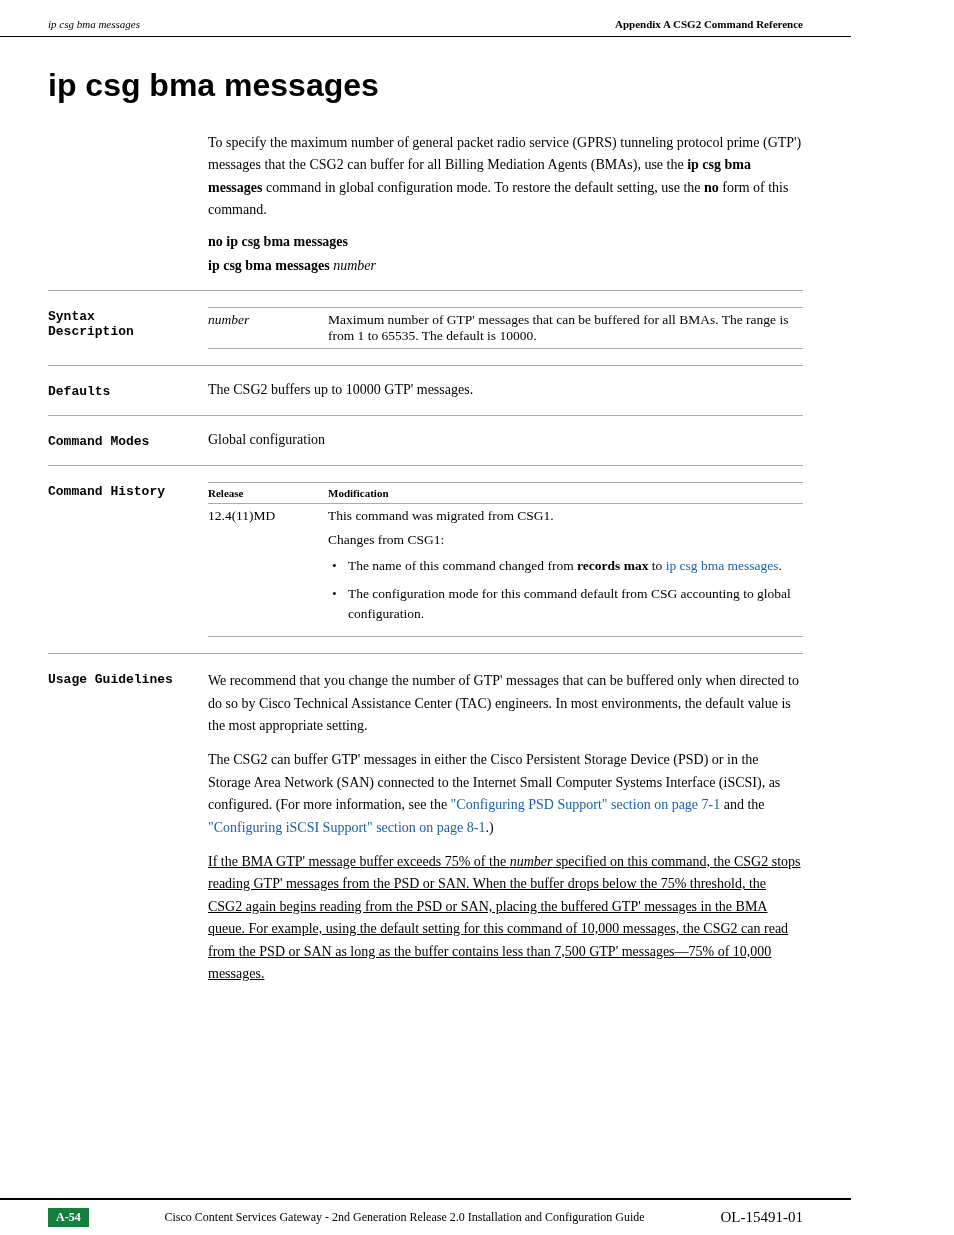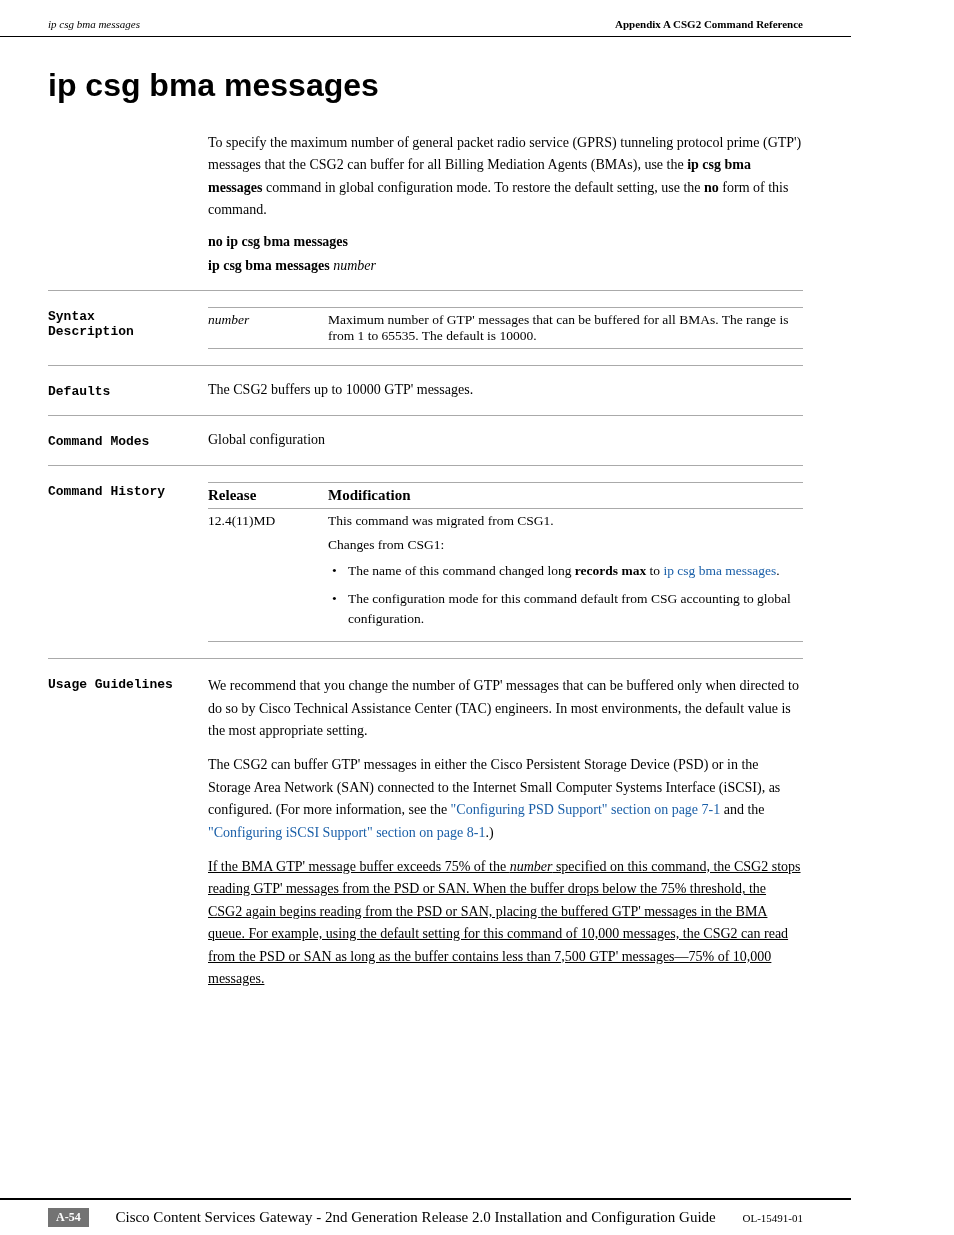--- a/index.html
+++ b/index.html
@@ -102,21 +102,21 @@
     .syntax-table tr:first-child {
       border-top: 1px solid #aaa;
     }
     
     .history-table {
       width: 100%;
       border-collapse: collapse;
     }
     .history-table thead tr td {
       font-weight: bold;
-      font-size: 15px;
+      font-size: 11px;
       padding: 4px 8px 4px 0;
       border-top: 1px solid #aaa;
       border-bottom: 1px solid #aaa;
     }
     .history-table tbody tr td {
       padding: 4px 8px 4px 0;
       vertical-align: top;
       font-size: 13.5px;
     }
     .history-table tbody tr:last-child td {
@@ -154,32 +154,32 @@
       left: 0;
       right: 0;
       border-top: 2px solid #000;
       display: flex;
       justify-content: space-between;
       align-items: center;
       padding: 8px 48px;
       font-size: 11px;
     }
     .footer-page-num {
-      background: #737373;
+      background: #15803d;
       color: #fff;
       padding: 2px 8px;
       font-weight: bold;
       font-size: 12px;
     }
     .footer-center {
+      font-size: 12px;
+      text-align: center;
+    }
+    .footer-right {
       font-size: 15px;
-      text-align: center;
-    }
-    .footer-right {
-      font-size: 11px;
     }
     .italic { font-style: italic; }
     .usage-section {
       border-top: 1px solid #aaa;
       padding-top: 16px;
       display: flex;
       justify-content: space-between;
     }
   </style>
 </head>
@@ -250,21 +250,21 @@
             </tr>
           </thead>
           <tbody>
             <tr>
               <td>12.4(11)MD</td>
               <td>
                 <div style="margin-bottom:8px;">This command was migrated from CSG1.</div>
                 <div style="">Changes from CSG1:</div>
                 <ul class="bullet-list">
                   <li>
-                    <span>The name of this command changed long </span><strong>records max</strong><span> to </span><a class="link-text">ip csg bma messages</a><span>.</span>
+                    <span>The name of this command changed from </span><strong>records max</strong><span> to </span><a class="link-text">ip csg bma messages</a><span>.</span>
                   </li>
                   <li>
                     <span>The configuration mode for this command default from CSG accounting to global configuration.</span>
                   </li>
                 </ul>
               </td>
             </tr>
           </tbody>
         </table>
       </div>

